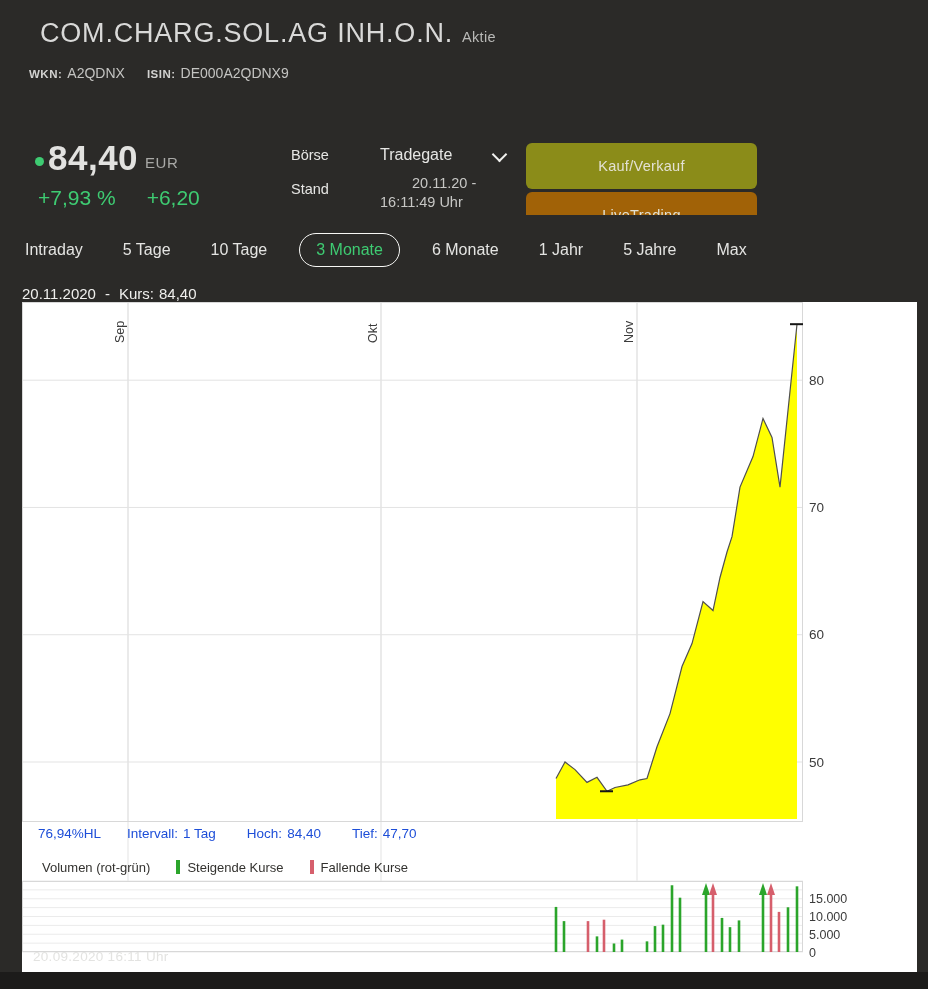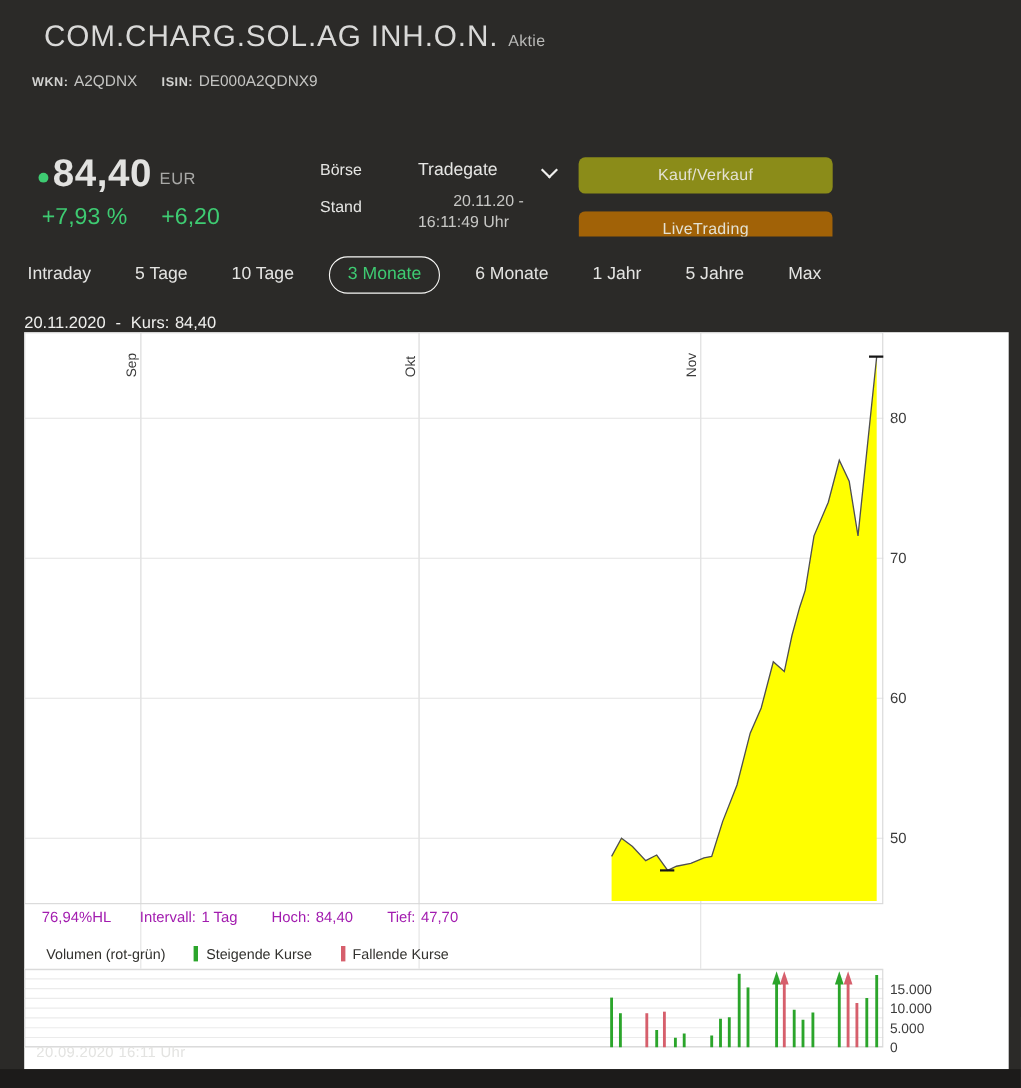--- a/index.html
+++ b/index.html
@@ -23,42 +23,42 @@
   .change-row { position:absolute; left:38px; top:186px; font-size:21px; display:flex; gap:31px; }
 
   .exch-lbl { position:absolute; color:#e6e6e4; font-size:14.5px; }
   .exch-val { position:absolute; color:#e6e6e4; font-size:16px; }
   .exch-sub { position:absolute; color:#c7c7c5; font-size:14.5px; line-height:19px; }
   .chevron { position:absolute; left:494px; top:149px; width:11px; height:11px; cursor:pointer; }
   .chevron::before { content:""; position:absolute; left:0; top:0; width:9px; height:9px;
                      border-right:2.5px solid #f0f0ee; border-bottom:2.5px solid #f0f0ee;
                      transform:rotate(45deg); }
 
-  .btn { position:absolute; left:526px; width:231px; height:33px; border:none; border-radius:6px;
+  .btn { position:absolute; left:526px; width:231px; height:46px; border:none; border-radius:6px;
          color:#e3e1d3; font-size:14.5px; font-family:"Liberation Sans", sans-serif; cursor:pointer;
          letter-spacing:0.3px; }
   .btn-buy { top:143px; }
   .live-clip { position:absolute; left:526px; top:192px; width:231px; height:23px; overflow:hidden; }
   .btn-live { position:absolute; left:0; top:0; }
 
   
   .tabs { position:absolute; left:25px; top:231px; height:38px; display:flex; align-items:center;
           gap:40px; }
   .tab { color:#e4e4e2; font-size:16px; white-space:nowrap; cursor:pointer;text-align:right; }
   .tab.active { border:1.5px solid #f7f7f5; border-radius:18px; padding:7px 16px; margin:0 -8px; }
 
   .chart-caption { position:absolute; left:22px; top:285px; color:#efefed; font-size:15px;
                    display:flex; gap:9px; white-space:nowrap; }
 
   
   .panel { position:absolute; left:22px; top:302px; width:895px; height:670px; background:#ffffff; }
   .panel svg { position:absolute; left:0; top:0; }
 
   .info-line { position:absolute; left:16px; top:524px; display:flex; gap:26px; font-size:13.5px;
-               color:#a21caf; white-space:nowrap; }
+               color:#1d4ed8; white-space:nowrap; }
   .info-line .pair span { margin-right:5px;text-align:center; }
 
   .vol-legend { position:absolute; left:20px; top:558px; display:flex; align-items:flex-start;
                 font-size:13px; color:#33322f; white-space:nowrap; }
   .vol-legend .sw { display:inline-block; width:4px; height:14px; margin:0 7px 0 26px; }
   .vol-legend .sw:first-of-type { margin-left:25px; }
 
   .stamp { position:absolute; left:11px; top:647px; font-size:13.5px; color:#e3e3e1; letter-spacing:0.3px; }
 
   .footer { position:absolute; left:0; top:972px; width:928px; height:17px; background:#1c1b1a; }

